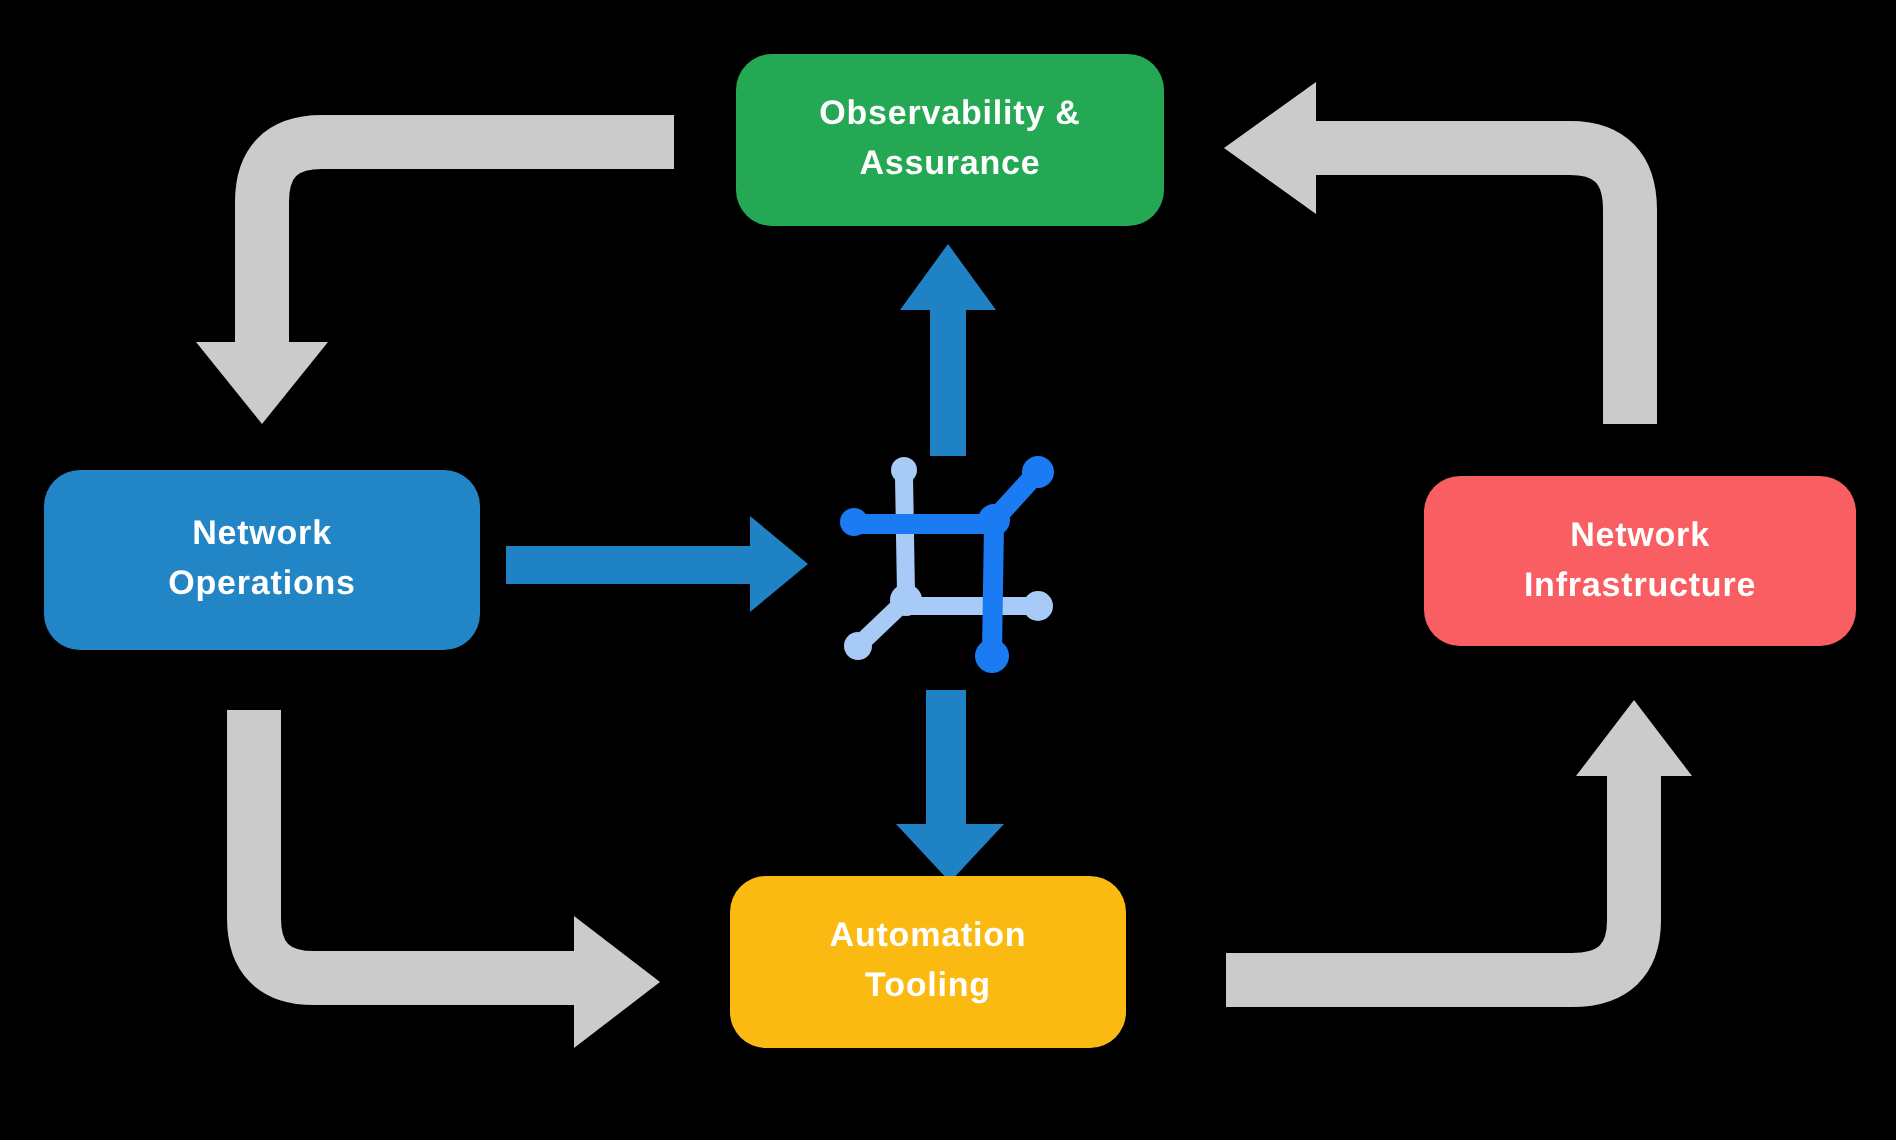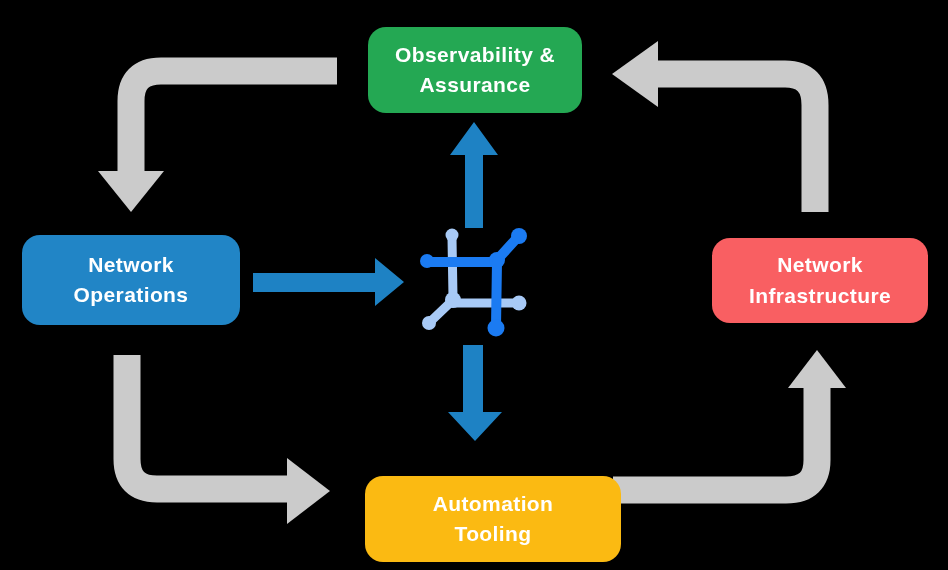--- a/index.html
+++ b/index.html
@@ -23,30 +23,30 @@
     height: 570px;
   }
   .node {
     position: absolute;
     border-radius: 18px;
     display: flex;
     align-items: center;
     justify-content: center;
     text-align: center;
     color: #ffffff;
-    font-size: 21px;
+    font-size: 17px;
     font-weight: 700;
     letter-spacing: 0.4px;
     line-height: 1.45;
     white-space: pre-line;
   }
   .node-observability   { left: 368px; top: 27px;  width: 214px; height: 86px; }
   .node-operations      { left: 22px;  top: 235px; width: 218px; height: 90px; }
   .node-infrastructure  { left: 712px; top: 238px; width: 216px; height: 85px; }
-  .node-automation      { left: 365px; top: 476px; width: 256px; height: 86px; }
+  .node-automation      { left: 365px; top: 438px; width: 198px; height: 86px; }
 </style>
 </head>
 <body>
 
 <div class="canvas" style="background: rgb(0, 0, 0);">
 
   <svg class="arrow-layer" width="948" height="570" viewBox="0 0 948 570" aria-hidden="true">
 
     <g style="fill: rgb(203, 203, 203); stroke: rgb(203, 203, 203);">
       <g>

